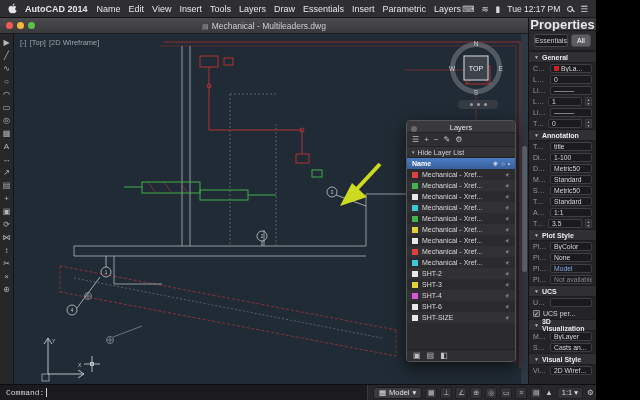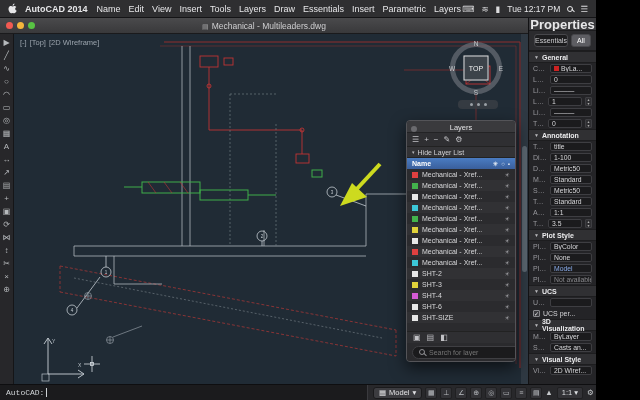--- a/index.html
+++ b/index.html
@@ -378,26 +378,20 @@
                   <span class="sw" style="background: rgb(232, 232, 232);"></span>
                   <span class="lname">SHT-SIZE</span>
                   <span class="lsun">☀</span>
                 </div>
               </div>
             <div class="pal-footer" id="pal-footer">
                 <span class="pal-tb-ic">▣</span>
                 <span class="pal-tb-ic">▤</span>
                 <span class="pal-tb-ic">◧</span>
               </div>
-            <div class="pal-search">
-              <div class="searchbox">
-                <span class="mag"></span>
-                <input type="text" placeholder="Search for layer" style="">
-              </div>
-            </div>
           </div>
         </div>
       </div>
     </div>
 
     <div class="props">
       <div class="props-header">Properties Inspector</div>
       <div class="props-tabs">
         <span class="ptab">Essentials</span>
         <span class="ptab active">All</span>
@@ -530,21 +524,21 @@
           <div class="prow">
             <span class="pk">Visual style</span>
             <span class="pv">2D Wiref...</span>
           </div>
         </div>
     </div>
   </div>
 
   <div class="statusbar">
     <div class="cmdline">
-      <span>AutoCAD:</span>
+      <span>Command:</span>
       <span class="caret"></span>
     </div>
     <div class="sb-right">
       <span class="model-btn">
         <span>▦</span>
         <span>Model</span>
         <span>▾</span>
       </span>
       <span id="sb-toggles" style="display:contents"><span class="sb-toggle">▦</span><span class="sb-toggle">⊥</span><span class="sb-toggle">∠</span><span class="sb-toggle">⊕</span><span class="sb-toggle">◎</span><span class="sb-toggle">▭</span><span class="sb-toggle">≡</span><span class="sb-toggle">▤</span></span>
       <div class="sb-far">

